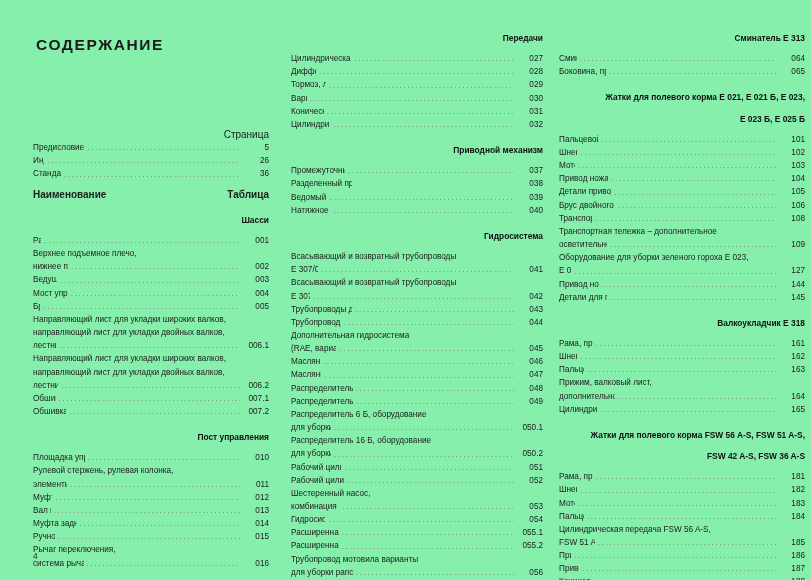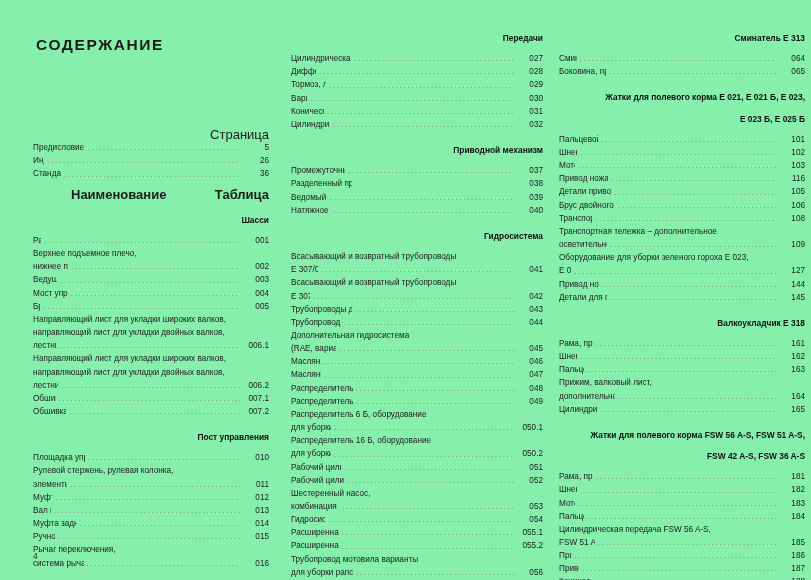--- a/index.html
+++ b/index.html
@@ -79,24 +79,23 @@
     color: #101010;
     white-space: nowrap;
     margin-top: 6px;
     text-align: right;
   }
   .section-head.tight { margin-top: 8px; }
 
   .col-head {
     display: flex;
     justify-content: flex-end;
-    font-size: 13px;
+    font-size: 10px;
     line-height: 13.15px;
     color: #1c1c1c;
-    margin-left: 38px;
   }
   .col-head.bold {
     font-weight: bold;
     justify-content: space-between;
   }
   .spacer-sm { height: 7px; }
 
   
   .page-number {
     position: absolute;
@@ -446,21 +445,21 @@
         <span class="num">102</span>
       </div>
       <div class="entry">
         <span class="label">Мотовило</span>
         <span class="dots">........................................................................................................................</span>
         <span class="num">103</span>
       </div>
       <div class="entry">
         <span class="label">Привод ножа Е 023, Е 023 Б, Е 025 Б</span>
         <span class="dots">........................................................................................................................</span>
-        <span class="num">116</span>
+        <span class="num">104</span>
       </div>
       <div class="entry">
         <span class="label">Детали привода Е 023, Е 023 Б, Е 025 Б</span>
         <span class="dots">........................................................................................................................</span>
         <span class="num">105</span>
       </div>
       <div class="entry">
         <span class="label">Брус двойного ножа Е 023, Е 023 Б, Е 025 Б</span>
         <span class="dots">........................................................................................................................</span>
         <span class="num">106</span>

